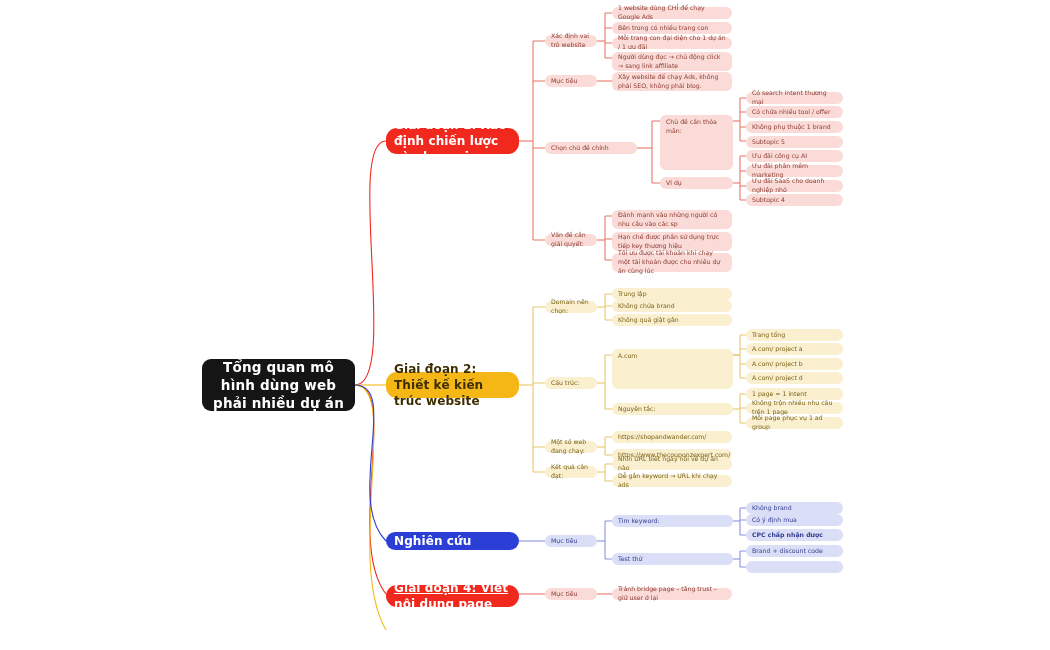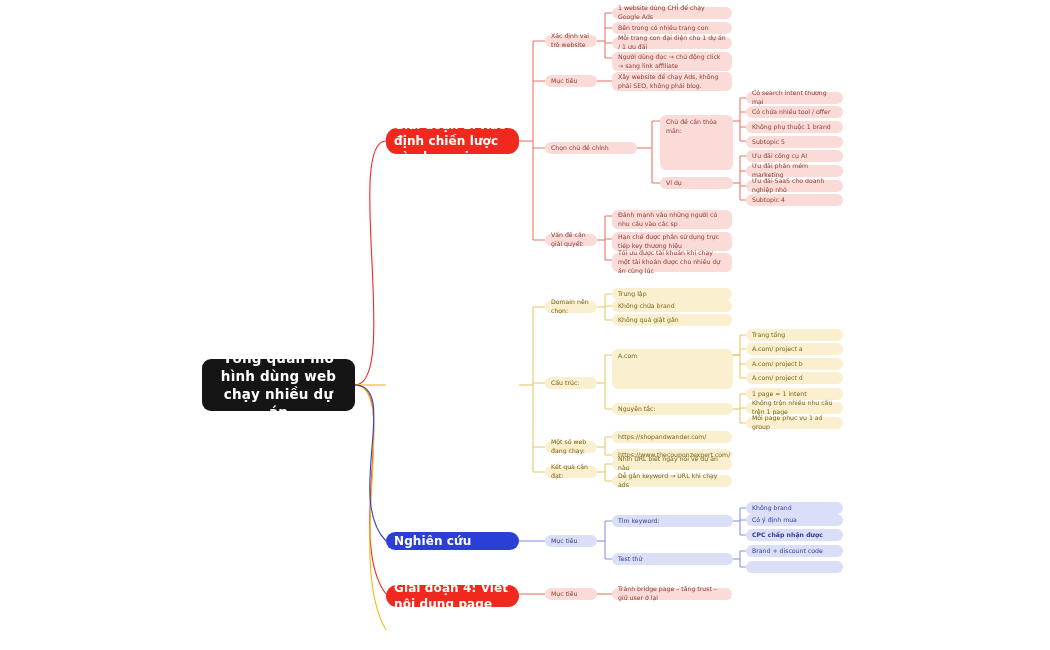--- a/index.html
+++ b/index.html
@@ -132,21 +132,21 @@
 
       <g stroke="#E8776B">
         <path d="M519,594 L533,594"></path>
         <path d="M533,594 L545,594"></path>
         <path d="M597,594 L612,594"></path>
       </g>
     </g>
   </svg>
 
   <div class="node root" style="left:202px;top:359px;width:153px;height:52px;">
-    <span class="txt">Tổng quan mô hình dùng web chạy nhiều dự án</span>
+    <span class="txt">Tổng quan mô hình dùng web phải nhiều dự án</span>
   </div>
 
   <div class="node stage red" style="left:386px;top:128px;width:133px;height:26px;">
     <span class="txt">Giai đoạn 1: Xác định chiến lược và phạm vi</span>
   </div>
 
   <div class="node soft pink" style="left:545px;top:35px;width:52px;height:12px;">
     <span class="txt">Xác định vai trò website</span>
   </div>
   <div class="node soft pink" style="left:612px;top:7px;width:120px;height:12px;">
@@ -211,20 +211,23 @@
   <div class="node soft pink" style="left:612px;top:210px;width:120px;height:19px;">
     <span class="txt">Đánh mạnh vào những người có nhu cầu vào các sp</span>
   </div>
   <div class="node soft pink" style="left:612px;top:232px;width:120px;height:19px;">
     <span class="txt">Hạn chế được phần sử dụng trực tiếp key thương hiệu</span>
   </div>
   <div class="node soft pink" style="left:612px;top:253px;width:120px;height:19px;">
     <span class="txt">Tối ưu được tài khoản khi chạy một tài khoản được cho nhiều dự án cùng lúc</span>
   </div>
 
+  <div class="node stage yellow" style="left:386px;top:372px;width:133px;height:26px;">
+    <span class="txt">Giai đoạn 2: Thiết kế kiến trúc website</span>
+  </div>
 
   <div class="node soft cream" style="left:545px;top:301px;width:52px;height:12px;">
     <span class="txt">Domain nên chọn:</span>
   </div>
   <div class="node soft cream" style="left:612px;top:288px;width:120px;height:12px;">
     <span class="txt">Trung lập</span>
   </div>
   <div class="node soft cream" style="left:612px;top:300px;width:120px;height:12px;">
     <span class="txt">Không chứa brand</span>
   </div>
@@ -309,21 +312,21 @@
   <div class="node soft periwinkle" style="left:612px;top:553px;width:121px;height:12px;">
     <span class="txt">Test thử</span>
   </div>
   <div class="node soft periwinkle" style="left:746px;top:545px;width:97px;height:12px;">
     <span class="txt">Brand + discount code</span>
   </div>
   <div class="node soft periwinkle" style="left:746px;top:561px;width:97px;height:12px;">
     <span class="txt"></span>
   </div>
 
-  <div class="node stage red" style="left:386px;top:585px;width:133px;height:22px;">
+  <div class="node stage red" style="left:386px;top:585px;width:133px;height:22px;text-decoration:underline;">
     <span class="txt">Giai đoạn 4: Viết nội dung page</span>
   </div>
   <div class="node soft pink" style="left:545px;top:588px;width:52px;height:12px;">
     <span class="txt">Mục tiêu</span>
   </div>
   <div class="node soft pink" style="left:612px;top:588px;width:120px;height:12px;">
     <span class="txt">Tránh bridge page – tăng trust – giữ user ở lại</span>
   </div>
 
 </div>

